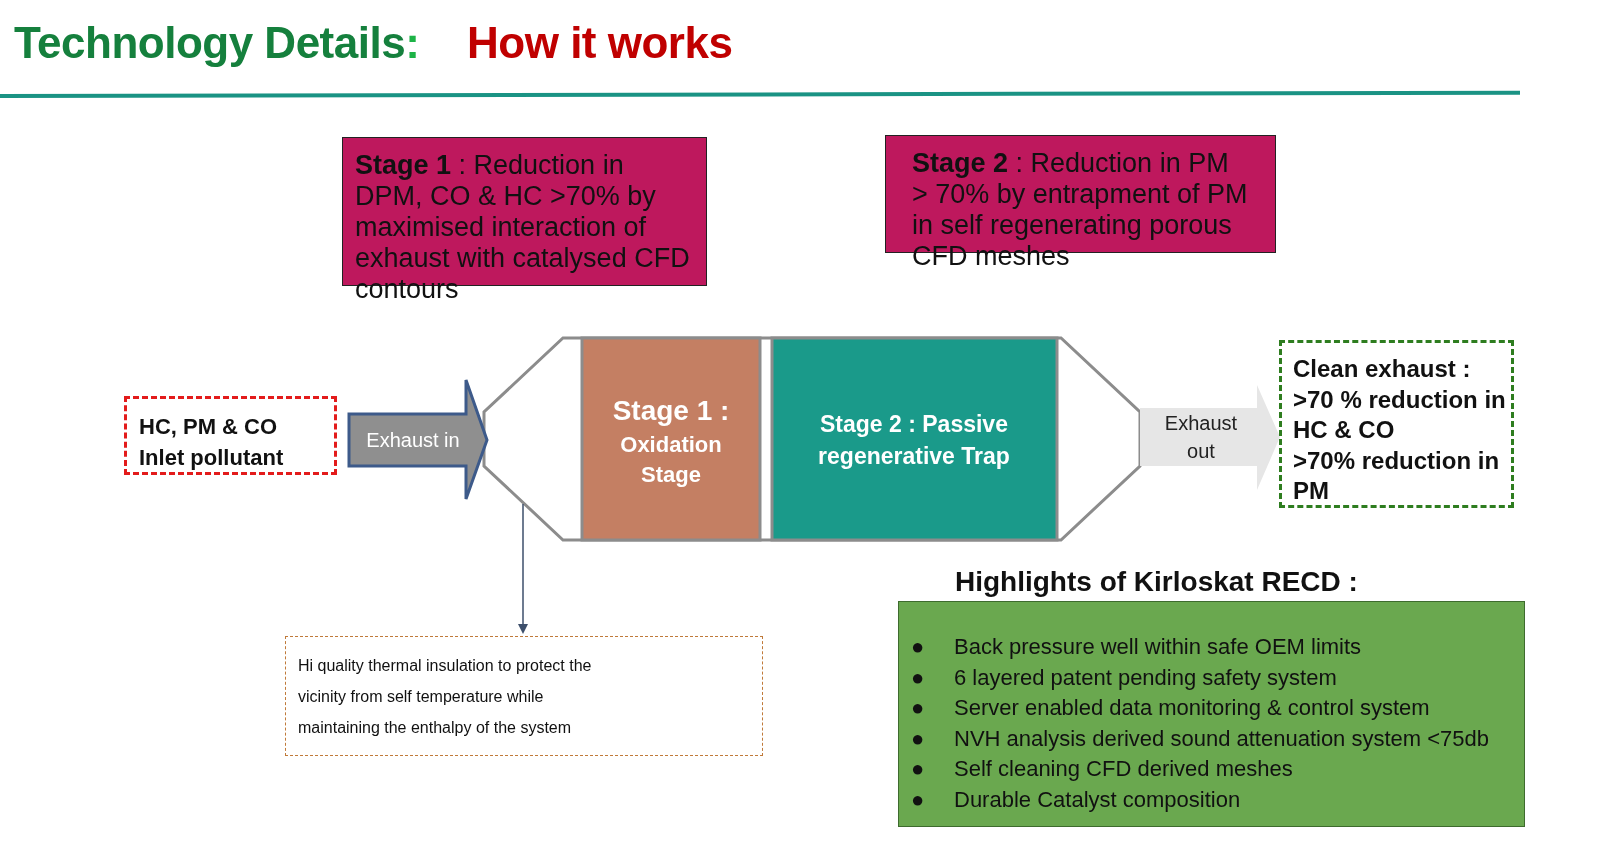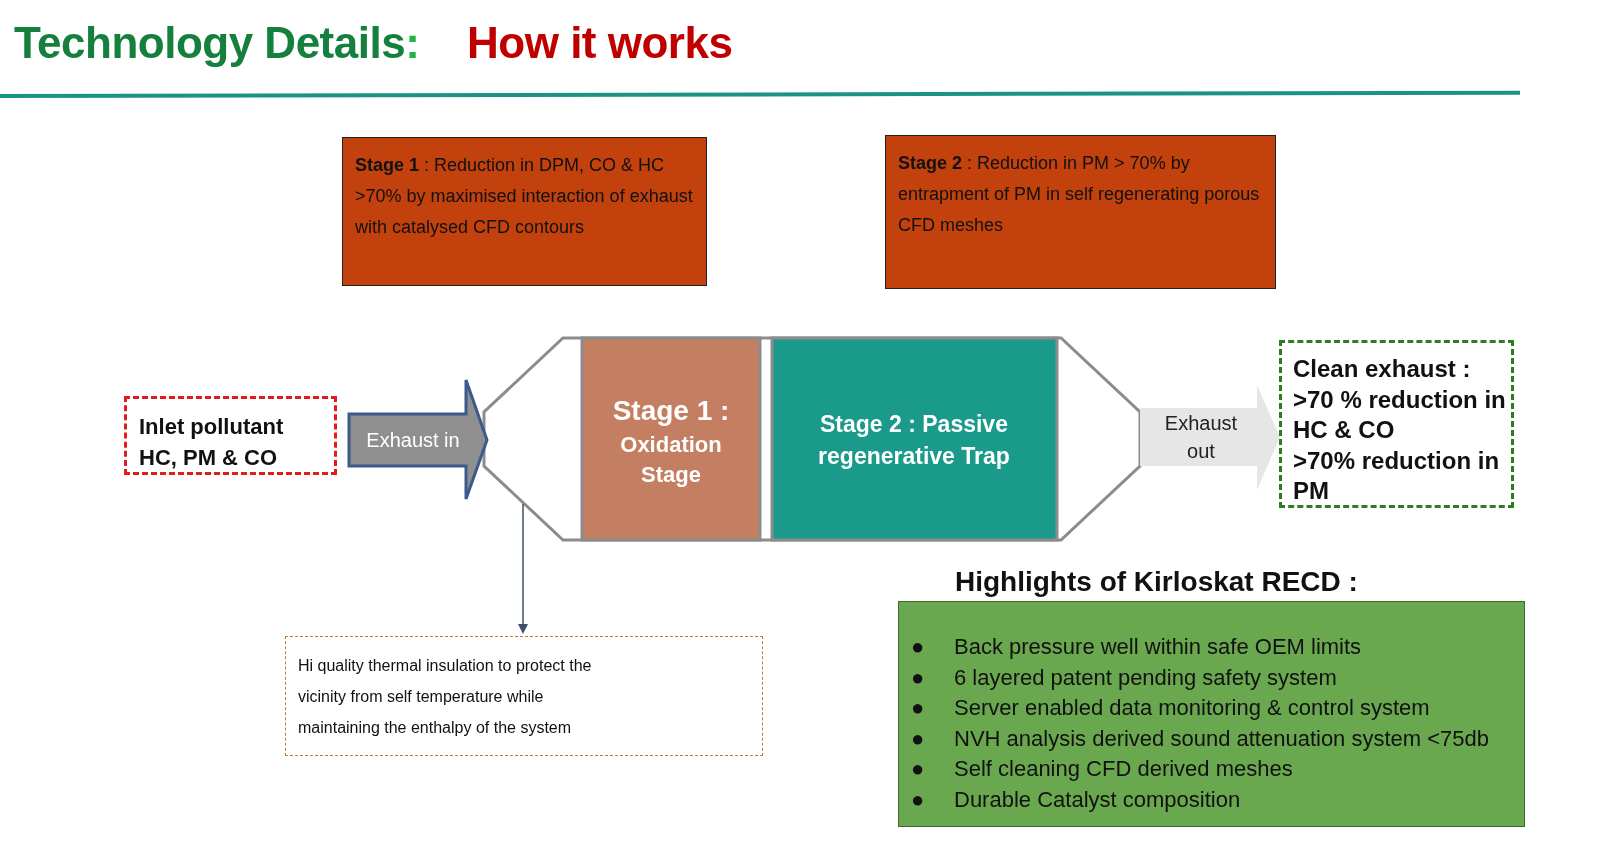--- a/index.html
+++ b/index.html
@@ -5,23 +5,23 @@
   html, body { margin:0; padding:0; background:#ffffff; }
   body { width:1600px; height:858px; position:relative; overflow:hidden;
          font-family:"Liberation Sans", "DejaVu Sans", sans-serif; color:#111; }
   .abs { position:absolute; }
   #title { left:14px; top:18px; font-size:44px; font-weight:bold; letter-spacing:-0.5px; white-space:nowrap; }
   #title .t1 { color:#15803d; }
   #title .colon { color:#1db347; }
   #title .t2 { color:#c00000;margin-left:36px; }
   #rule { left:0; top:94px; width:1520px; height:0; border-top:4px solid #1a9384; transform:rotate(-0.12deg); transform-origin:left; }
 
-  .callout { background:#c2410c; border:1.5px solid #222; box-sizing:border-box; font-size:18px; line-height:31px; color:#111; }
+  .callout { background:#be185d; border:1.5px solid #222; box-sizing:border-box; font-size:27px; line-height:31px; color:#111; }
   #callout1 { left:342px; top:137px; width:365px; height:149px; padding:12px 12px; }
-  #callout2 { left:885px; top:135px; width:391px; height:154px; padding:12px 12px; }
+  #callout2 { left:885px; top:135px; width:391px; height:118px; padding:12px 26px; }
   .callout b { font-weight:bold; }
 
   #inlet { left:124px; top:396px; width:213px; height:79px; box-sizing:border-box;
            border:3.5px dashed #e31b1b; font-weight:bold; font-size:22px; line-height:31px; padding:12px 0 0 12px; }
   #clean { left:1279px; top:340px; width:235px; height:168px; box-sizing:border-box;
            border:3.5px dashed #2e7d1f; font-weight:bold; font-size:24px; line-height:30.5px; padding:11px 0 0 11px; }
 
   #insulation { left:285px; top:636px; width:478px; height:120px; box-sizing:border-box;
                 border:1.5px dashed #c07a3a; font-size:16px; line-height:31px; padding:13px 0 0 12px; }
 
@@ -71,22 +71,22 @@
 
   <polygon points="1140,408 1257,408 1257,385 1280,437 1257,490 1257,466 1140,466" fill="#e6e6e6"></polygon>
   <text x="1201" y="430" text-anchor="middle" font-size="20" fill="#222" font-family="Liberation Sans, sans-serif">Exhaust</text>
   <text x="1201" y="458" text-anchor="middle" font-size="20" fill="#222" font-family="Liberation Sans, sans-serif">out</text>
 
   <line x1="523" y1="504" x2="523" y2="626" stroke="#3d4f6b" stroke-width="1.5"></line>
   <polygon points="518,624 528,624 523,634" fill="#3d4f6b"></polygon>
 </svg>
 
 <div id="inlet" class="abs">
+  <div>HC, PM &amp; CO</div>
   <div>Inlet pollutant</div>
-  <div>HC, PM &amp; CO</div>
 </div>
 
 <div id="clean" class="abs">
   <div>Clean exhaust :</div>
   <div>&gt;70 % reduction in</div>
   <div>HC &amp; CO</div>
   <div>&gt;70% reduction in</div>
   <div>PM</div>
 </div>
 

